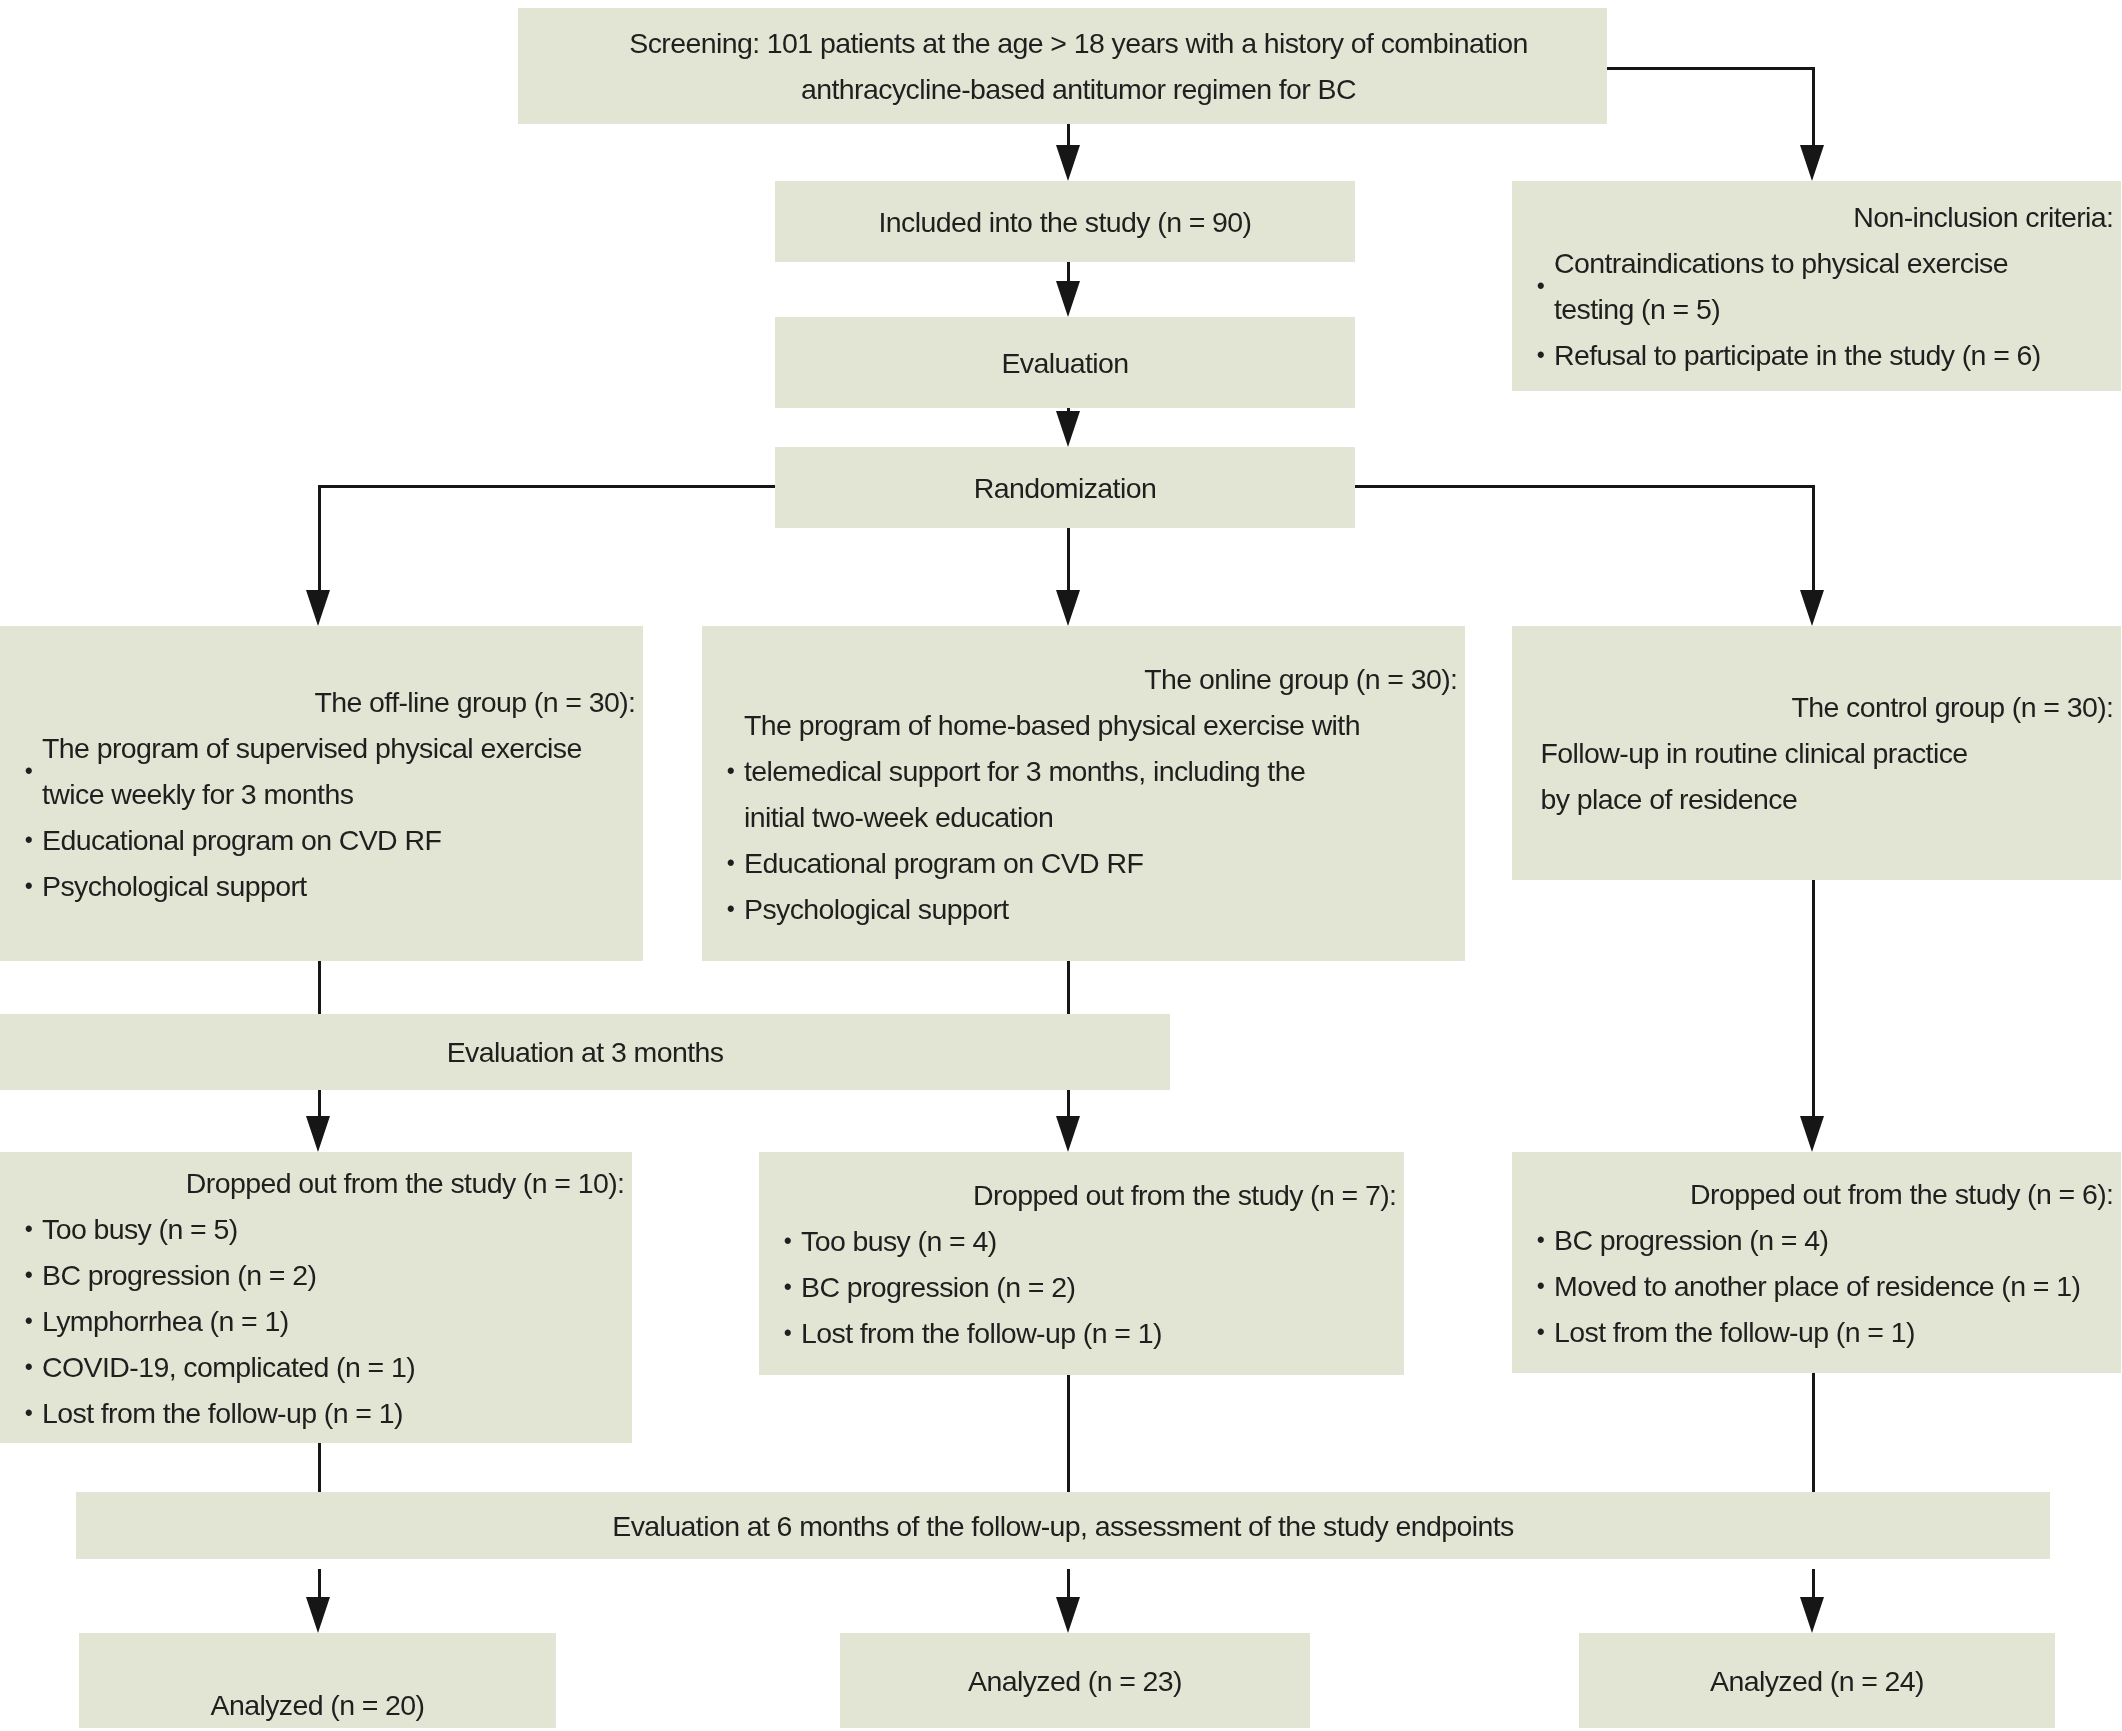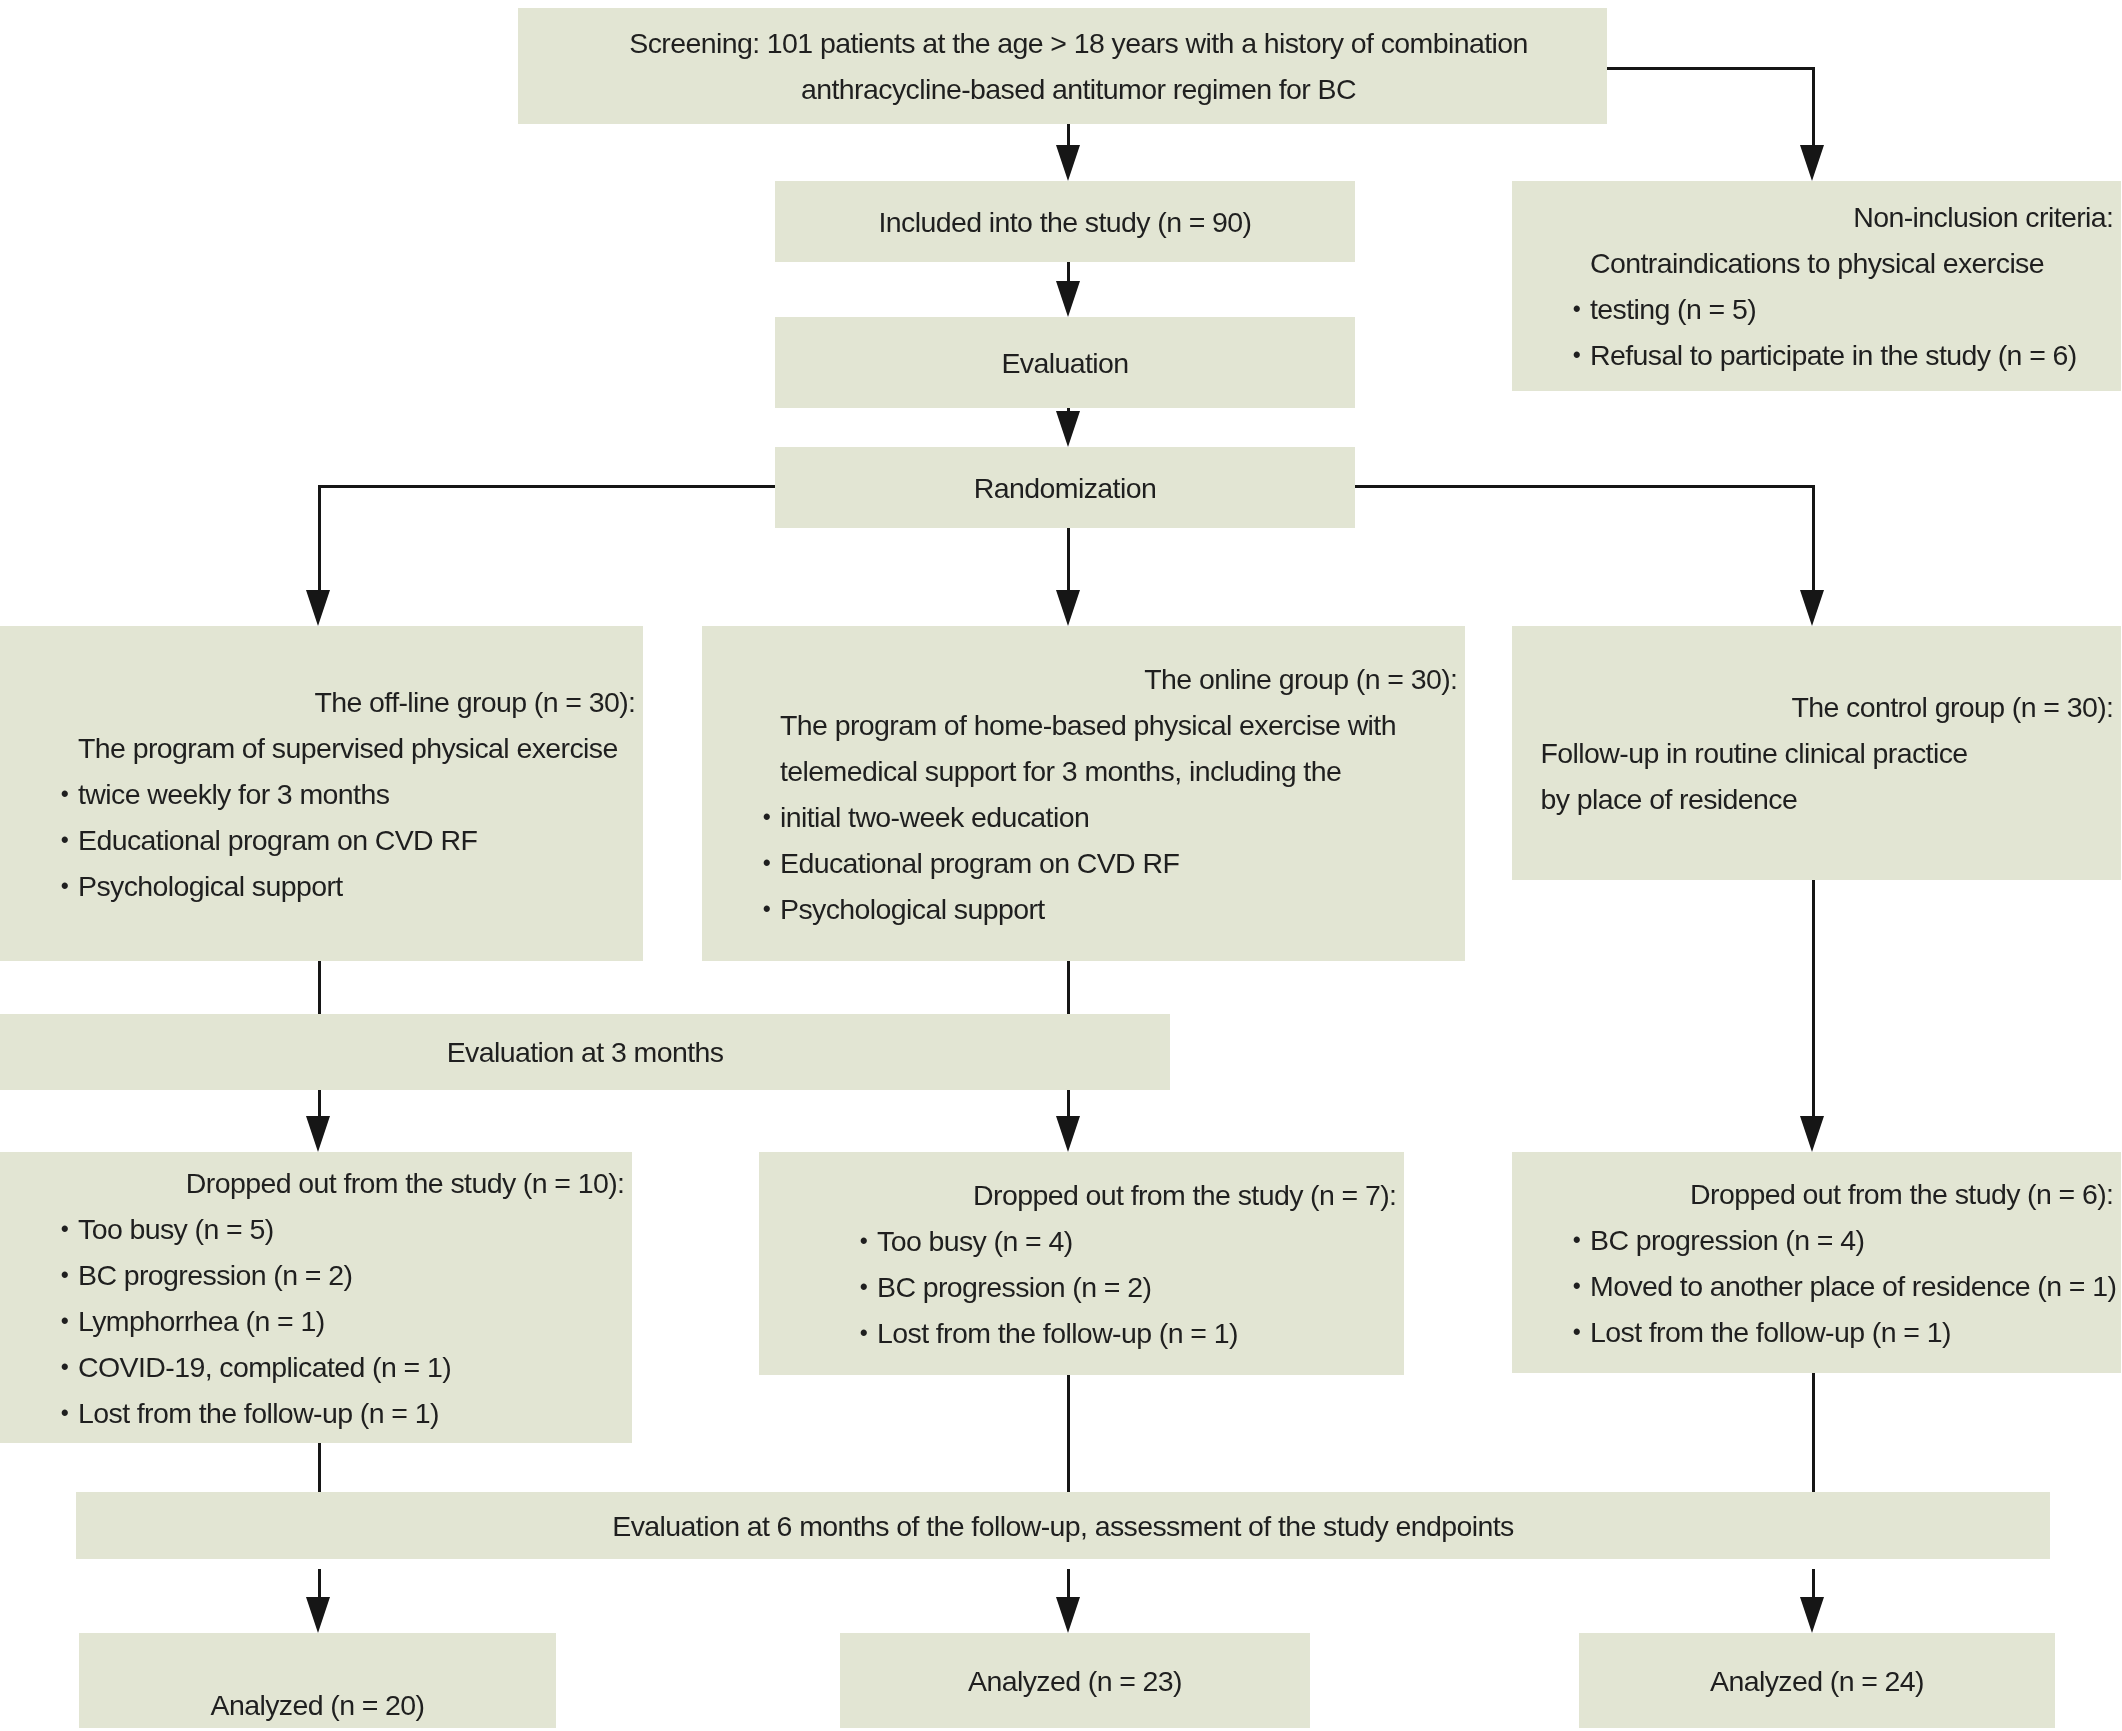--- a/index.html
+++ b/index.html
@@ -20,21 +20,21 @@
   .box{
     position:absolute;
     background:var(--box-fill);
     display:flex;flex-direction:column;justify-content:center;
     font-size:28.5px;line-height:46px;letter-spacing:-0.6px;
     box-sizing:border-box;
   }
   .center{text-align:center;}
   .pre{white-space:pre-line;margin-left:32px;}
   .box-title{text-align:right;padding:0 7.6px;}
-  .bullet-row{display:flex;align-items:flex-end;padding:0 3.8px 0 15px;margin-left:36px;}
+  .bullet-row{display:flex;align-items:center;padding:0 3.8px 0 15px;}
   .bullet-row::before{
     content:"\2022";
     flex:0 0 27px;text-align:center;
     font-size:23px;line-height:46px;
   }
   .bullet-text{white-space:pre-line;}
   .plain-body{padding-left:28.5px;white-space:pre-line;}
   .vline{position:absolute;width:2.9px;background:var(--line);}
   .hline{position:absolute;height:2.9px;background:var(--line);}
   .ahead{
@@ -177,21 +177,21 @@
         <span class="bullet-text">Lymphorrhea (n = 1)</span>
       </div>
     <div class="bullet-row">
         <span class="bullet-text">COVID-19, complicated (n = 1)</span>
       </div>
     <div class="bullet-row">
         <span class="bullet-text">Lost from the follow-up (n = 1)</span>
       </div>
   </div>
 
-  <div class="box" style="left:759px;top:1152px;width:645px;height:223px;padding-left:40px;">
+  <div class="box" style="left:759px;top:1152px;width:645px;height:223px;">
     <div class="box-title">Dropped out from the study (n = 7):</div>
     <div class="bullet-row">
         <span class="bullet-text">Too busy (n = 4)</span>
       </div>
     <div class="bullet-row">
         <span class="bullet-text">BC progression (n = 2)</span>
       </div>
     <div class="bullet-row">
         <span class="bullet-text">Lost from the follow-up (n = 1)</span>
       </div>

